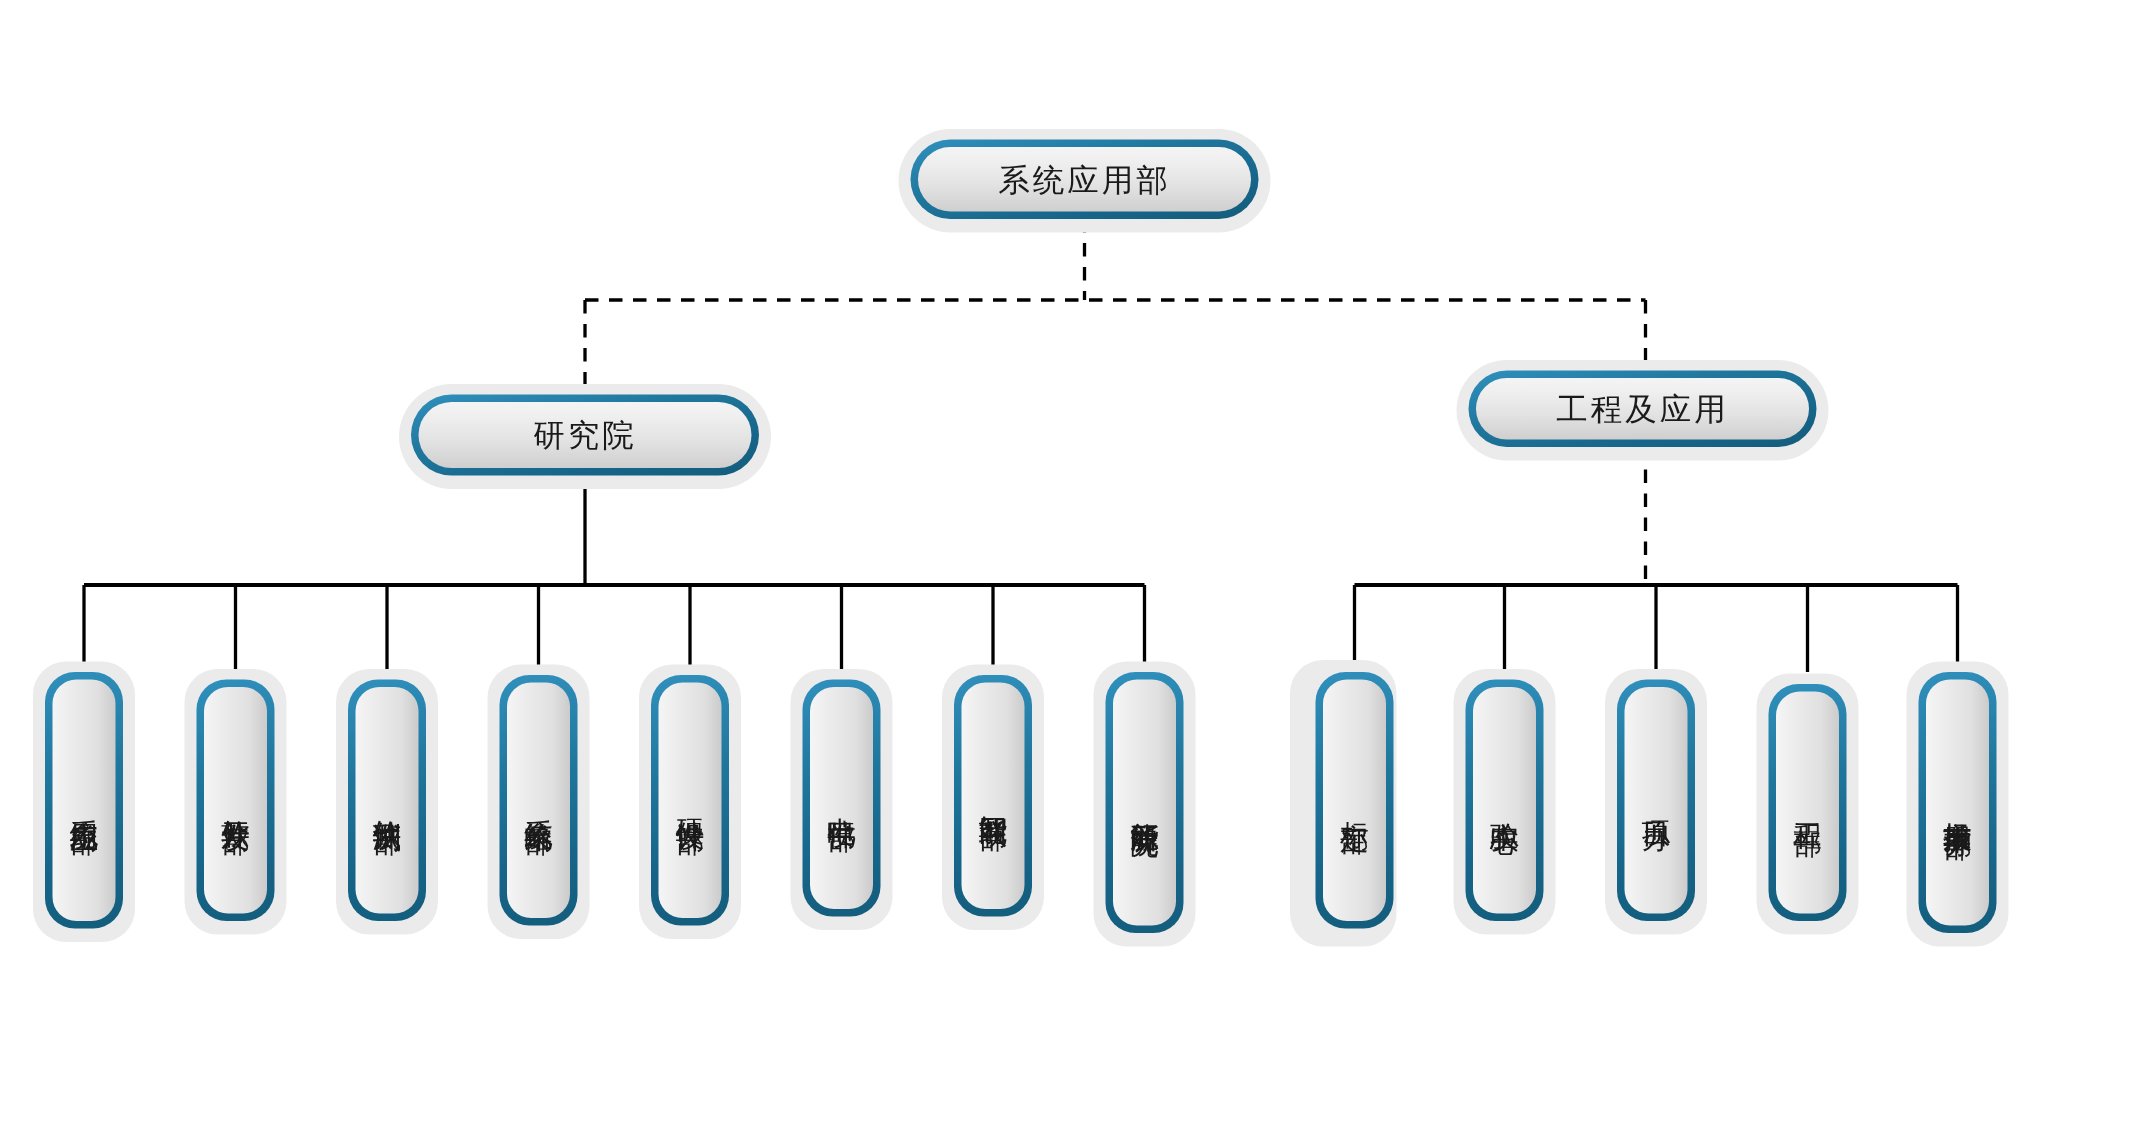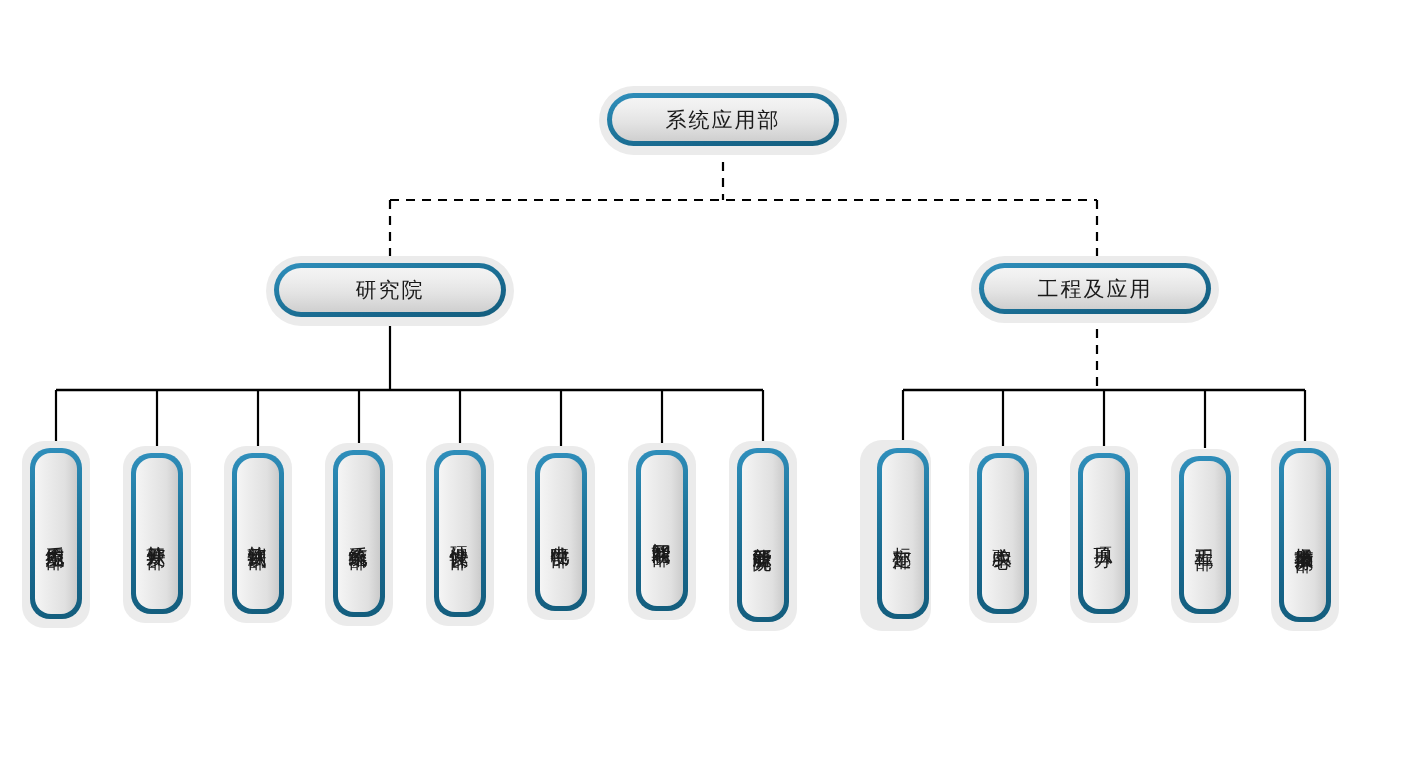--- a/index.html
+++ b/index.html
@@ -159,21 +159,21 @@
     </div>
   </div>
 
   <div class="node pill" style="left:274px; top:263px; width:232px; height:54px;">
     <div class="halo pill"></div>
     <div class="frame">
       <div class="inner">研究院</div>
     </div>
   </div>
 
-  <div class="node pill" style="left:979px; top:263px; width:232px; height:51px;font-family:Liberation Serif, serif;">
+  <div class="node pill" style="left:979px; top:247px; width:232px; height:51px;font-family:Liberation Serif, serif;">
     <div class="halo pill"></div>
     <div class="frame">
       <div class="inner">工程及应用</div>
     </div>
   </div>
 
   <div class="node bar" style="left:30px; top:448px; width:52px; height:171px;">
     <div class="halo bar"></div>
     <div class="frame">
       <div class="inner">系统应用部</div>

